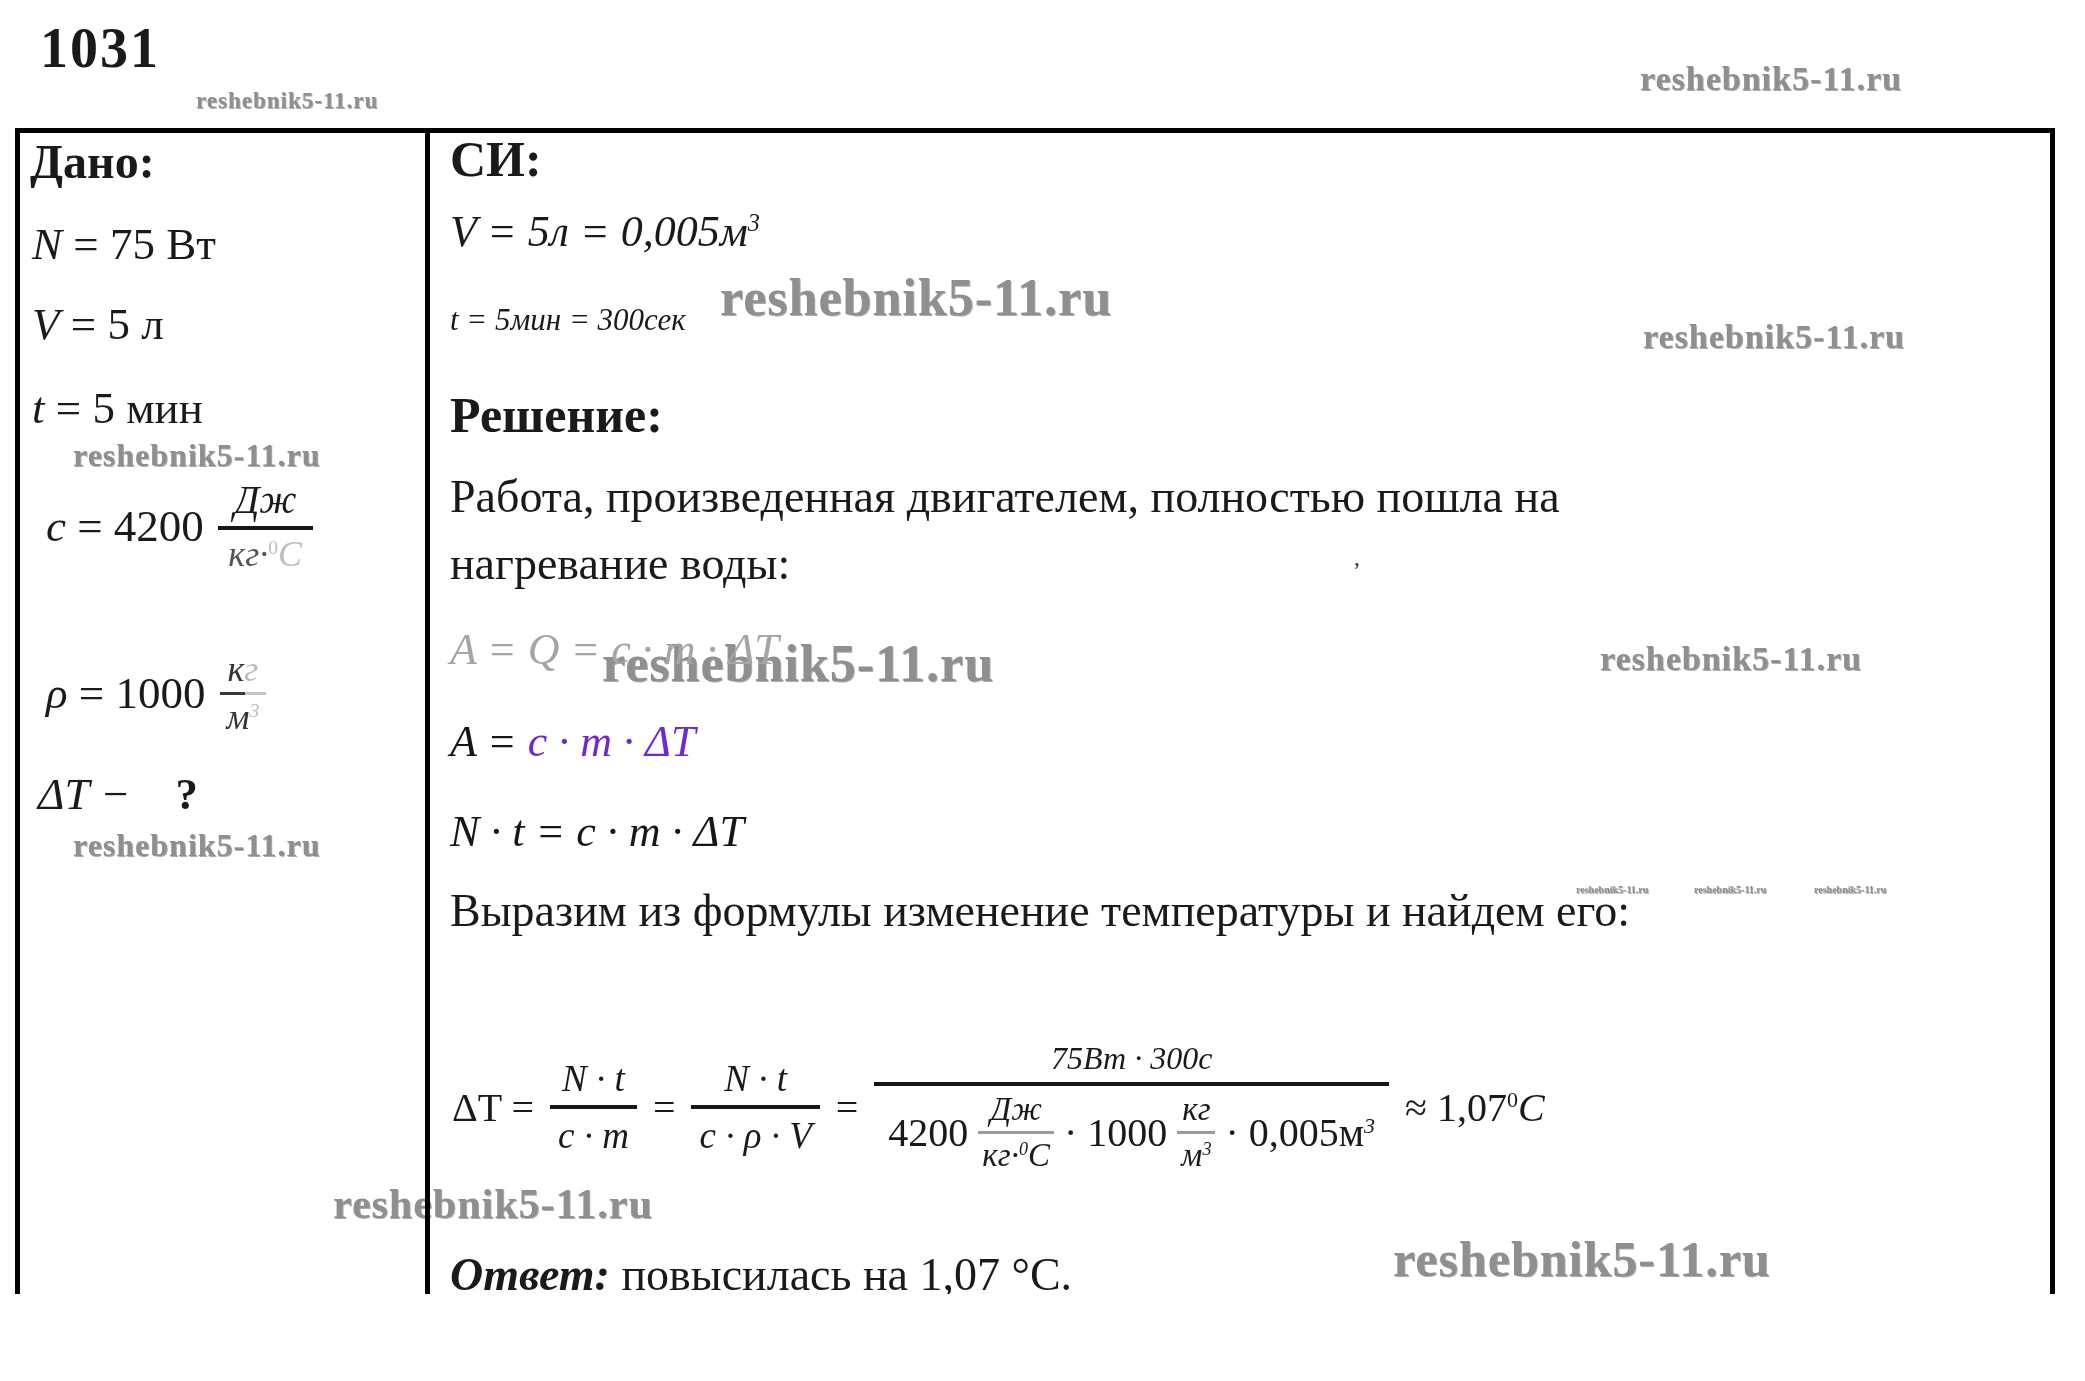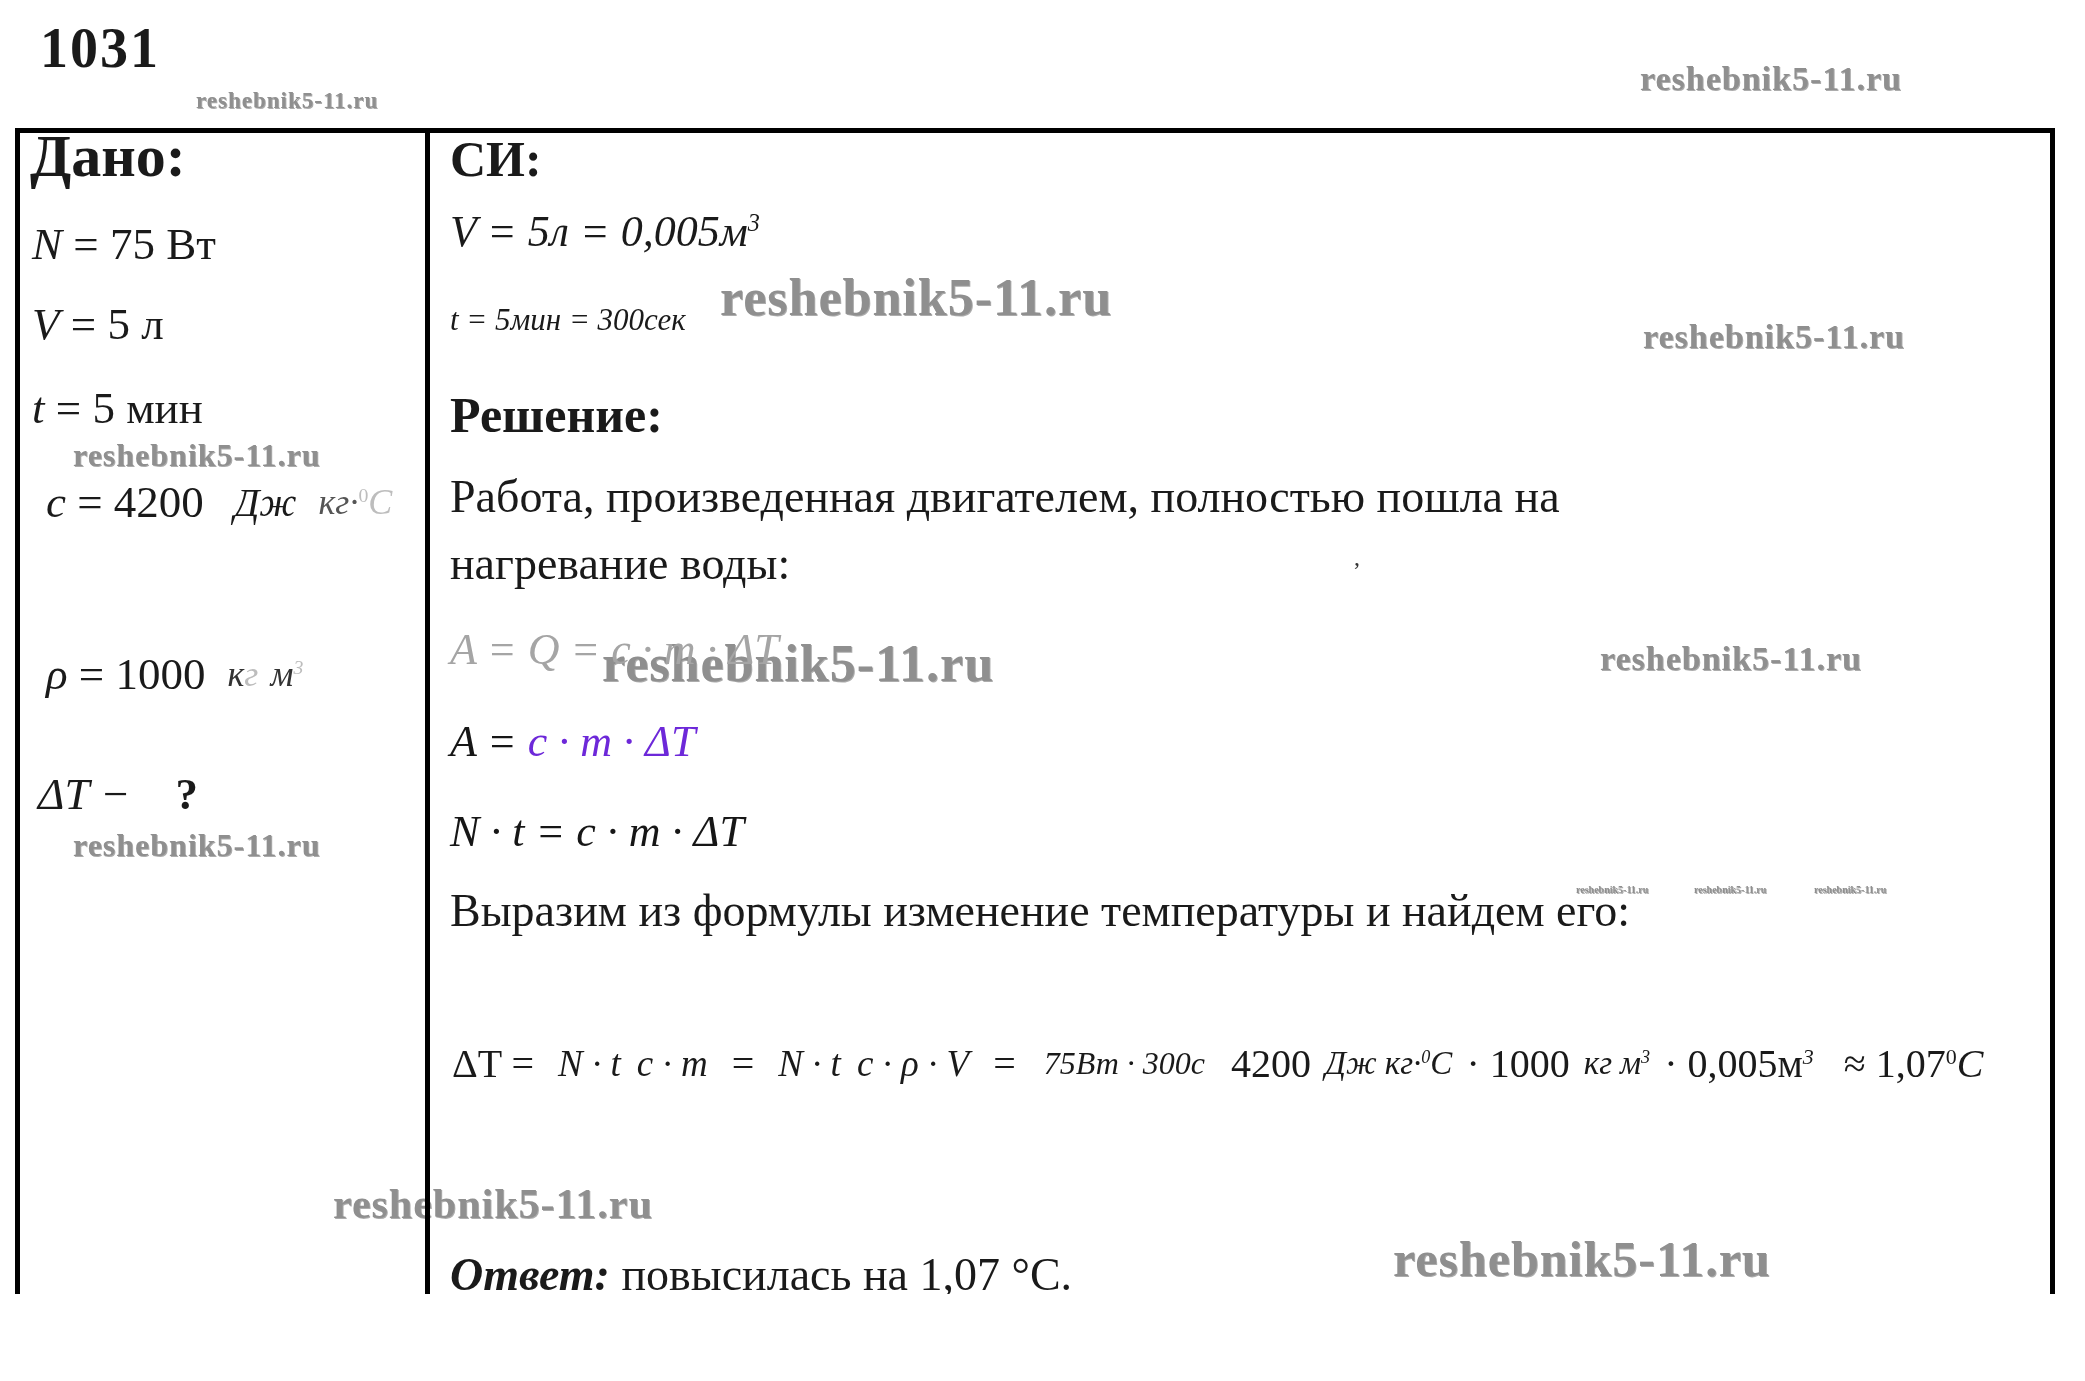--- a/index.html
+++ b/index.html
@@ -16,21 +16,21 @@
 
   
   .table{position:absolute;left:15px;top:128px;width:2030px;height:1192px;border:5px solid #000;}
   .divider{position:absolute;left:405px;top:0;height:100%;width:5px;background:#000;}
 
   
   .wm{position:absolute;font-weight:bold;color:#8f8f8f;letter-spacing:1px;white-space:nowrap;
       text-shadow:1px 1px 0 rgba(70,70,70,0.45),-1px -1px 0 rgba(255,255,255,0.7);}
 
   
-  .frac{display:inline-flex;flex-direction:row;align-items:center;vertical-align:middle;}
+  .frac{display:inline-flex;flex-direction:column;align-items:center;vertical-align:middle;}
   .fbar{align-self:stretch;height:4px;background:#161616;margin:5px 0;}
   .fbar.thin{height:3px;background:#9a9a9a;margin:3px 0;}
   .fbar.fade{height:3px;background:linear-gradient(to right,#3a3a3a 55%,#c4c4c4 55%);margin:3px 0;}
   .sup{font-size:.55em;position:relative;top:-.6em;}
 
   .mathrow{display:flex;align-items:center;}
 
   
   .fade-lt{color:#bdbdbd;}
   .fade-md{color:#6d28d9;}
@@ -62,21 +62,21 @@
   <div class="wm" style="left:1576px;top:884px;font-size:10px;letter-spacing:0;">reshebnik5-11.ru</div>
   <div class="wm" style="left:1694px;top:884px;font-size:10px;letter-spacing:0;">reshebnik5-11.ru</div>
   <div class="wm" style="left:1814px;top:884px;font-size:10px;letter-spacing:0;">reshebnik5-11.ru</div>
   <div class="wm" style="left:333px;top:1180px;font-size:42px;">reshebnik5-11.ru</div>
   <div class="wm" style="left:1393px;top:1230px;font-size:50px;">reshebnik5-11.ru</div>
 
   <div class="table">
     <div class="divider"></div>
   </div>
 
-  <div class="abs b" style="left:30px;top:124px;font-size:60px;">Дано:</div>
+  <div class="abs b" style="left:30px;top:136px;font-size:48px;">Дано:</div>
 
   <div class="abs" style="left:32px;top:220px;font-size:45px;">
     <span class="i">N</span>
     <span>= 75 Вт</span>
   </div>
 
   <div class="abs" style="left:32px;top:300px;font-size:45px;">
     <span class="i">V</span>
     <span>= 5 л</span>
   </div>

